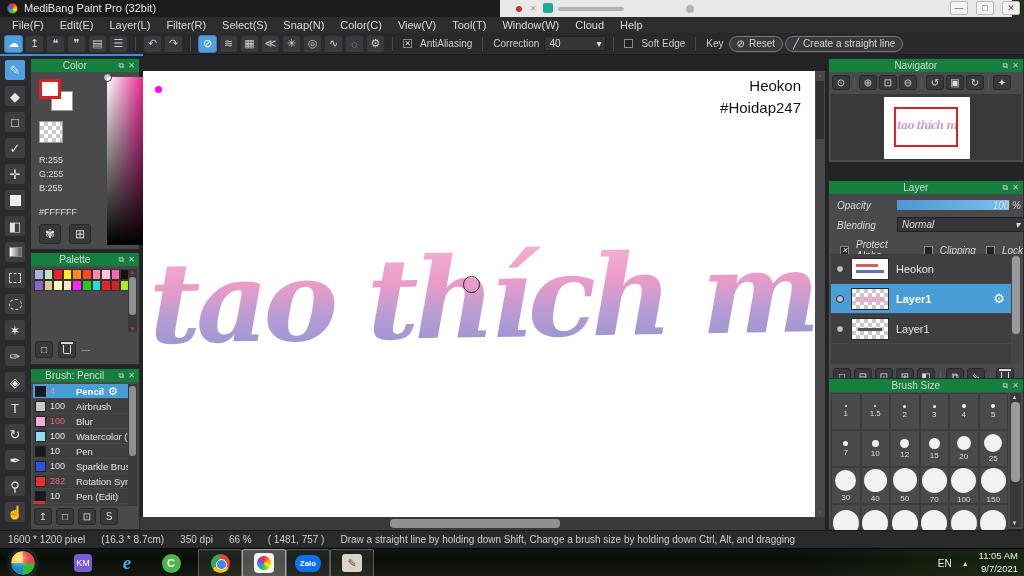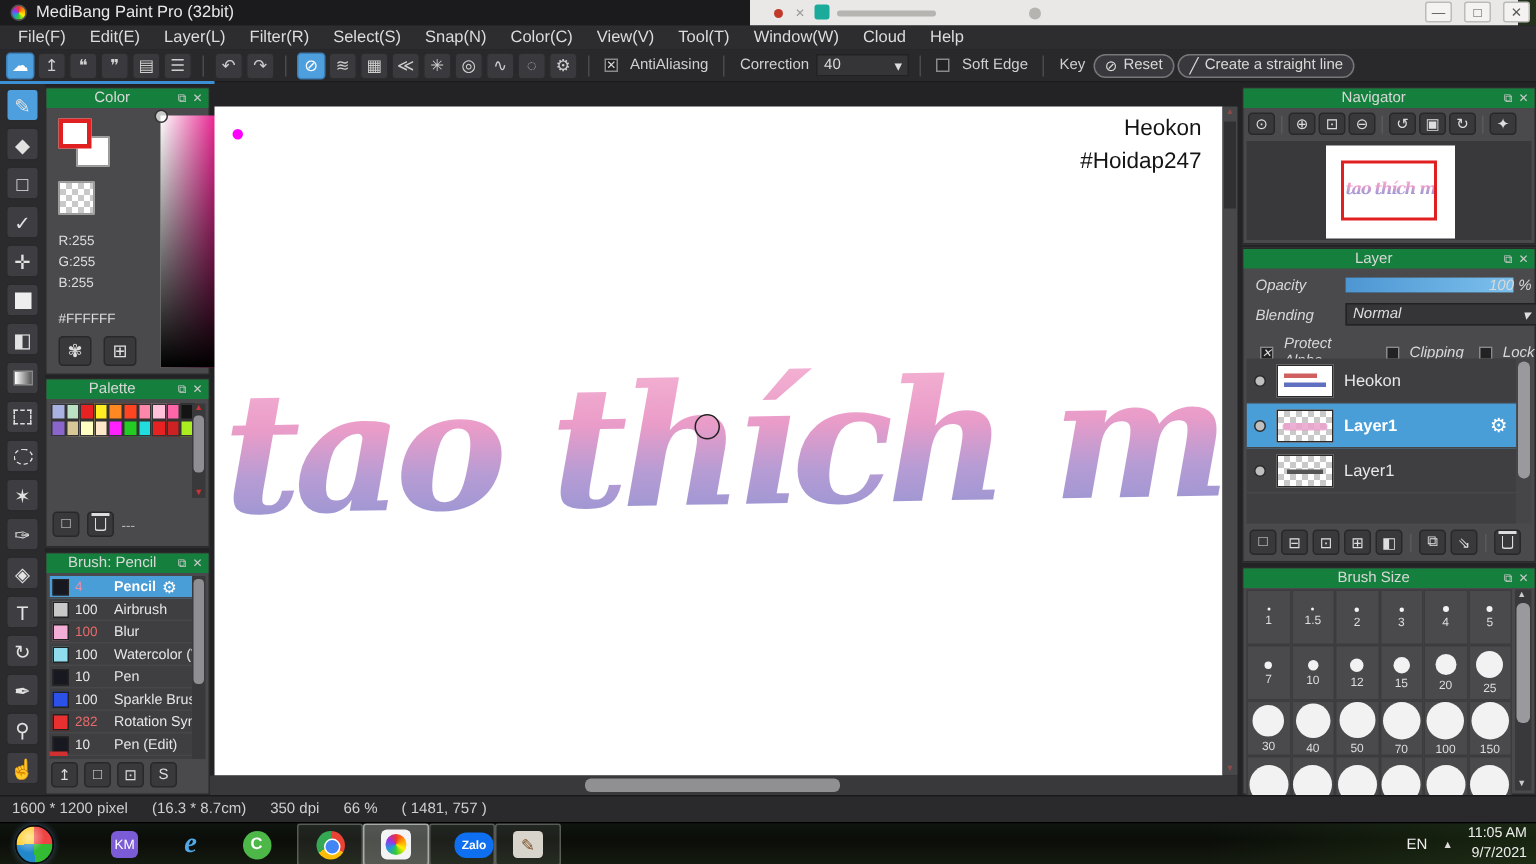--- a/index.html
+++ b/index.html
@@ -468,21 +468,21 @@
     <div class="nav-view">
       <div class="nav-thumb">
         <span class="nav-sig"></span>
         <div class="nav-rect">
           <div class="nav-art script-text">tao thích mày</div>
         </div>
       </div>
     </div>
   </div>
 
-  <div class="panel" style="left:828px;top:165px;width:196px;height:210px;">
+  <div class="panel" style="left:828px;top:180px;width:196px;height:210px;">
     <div class="ptitle">
       <span class="pt-text">Layer</span>
       <span class="pt-ico">⧉</span>
       <span class="pt-ico">✕</span>
     </div>
     <div class="lp-row" style="top:19px;width:182px;position:absolute;">
       <span>Opacity</span>
       <span class="op-track">
           <span class="op-fill"></span>
         </span>
@@ -651,20 +651,21 @@
       <span class="scr-arrow" style="bottom:1px;color:#ccc;">▼</span>
     </div>
   </div>
 
   <div class="statusbar">
     <span class="status-item">1600 * 1200 pixel</span>
     <span class="status-item">(16.3 * 8.7cm)</span>
     <span class="status-item">350 dpi</span>
     <span class="status-item">66 %</span>
     <span class="status-item">( 1481, 757 )</span>
+    <span class="status-item">Draw a straight line by holding down Shift, Change a brush size by holding down Ctrl, Alt, and dragging</span>
   </div>
 
   <div class="taskbar">
     <div class="tb-green"></div>
     <span class="start-orb"></span>
     <span class="task-icon" style="left:72px;">
         <span class="km-icon">KM</span>
       </span>
     <span class="task-icon" style="left:116px;">
         <span class="ie-icon">e</span>
@@ -673,21 +674,21 @@
         <span class="coc-icon">C</span>
       </span>
     <span class="app-box" style="left:198px;">
         <span class="chrome-icon"></span>
       </span>
     <span class="app-box active" style="left:242px;">
         <span class="mb-icon">
           <span></span>
         </span>
       </span>
-    <span class="app-box" style="left:286px;justify-content:flex-end;">
+    <span class="app-box" style="left:286px;">
         <span class="zalo-icon">Zalo</span>
       </span>
     <span class="app-box" style="left:330px;">
         <span class="paint-icon">✎</span>
       </span>
     <div class="tray">
       <span class="tray-lang">EN</span>
       <span class="tray-arrow">▲</span>
       <span class="tray-clock">
         <div>11:05 AM</div>

